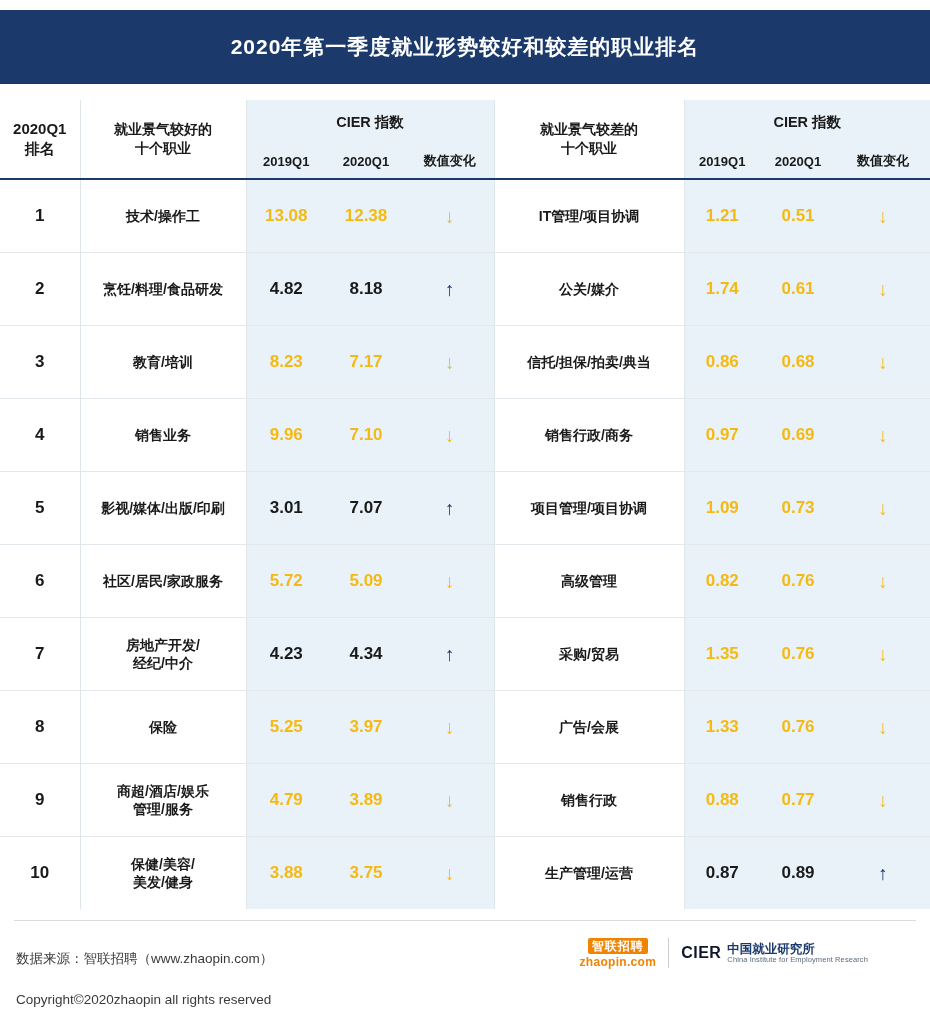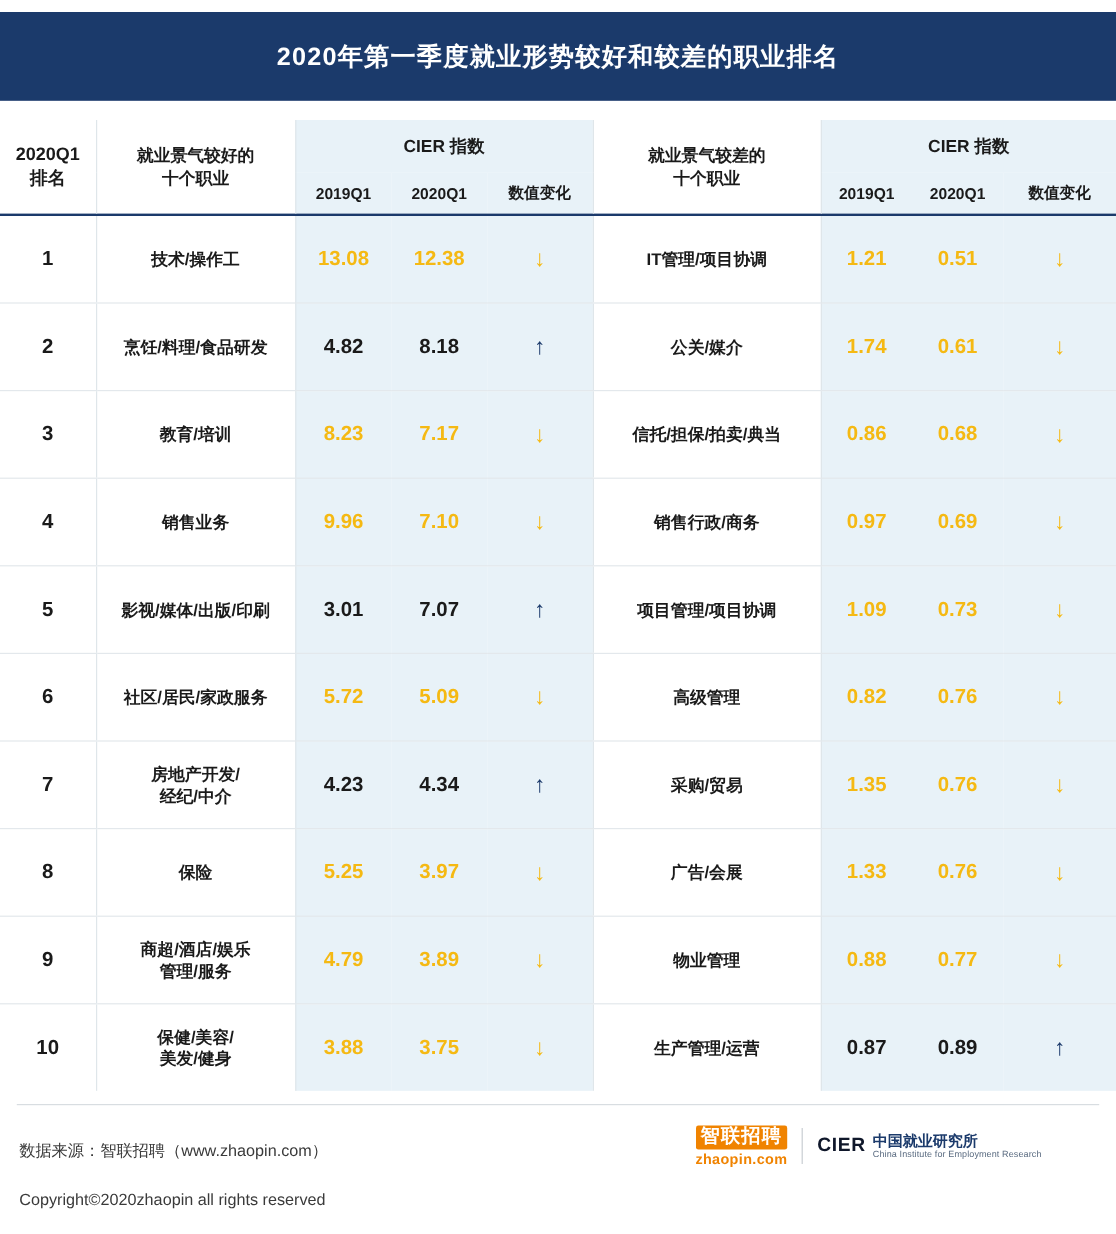--- a/index.html
+++ b/index.html
@@ -171,21 +171,21 @@
   }
   .logo-zhaopin {
     display: flex;
     flex-direction: column;
     align-items: center;
     line-height: 1;
   }
   .logo-zhaopin .cn {
     background: #f08300;
     color: #ffffff;
-    font-size: 16px;
+    font-size: 12px;
     font-weight: bold;
     padding: 2px 4px;
     border-radius: 2px;
     letter-spacing: 1px;
   }
   .logo-zhaopin .en {
     color: #f08300;
     font-size: 12px;
     font-weight: bold;
     margin-top: 2px;
@@ -368,21 +368,21 @@
         </tr>
         <tr class="data-row">
           <td class="rank-cell">9</td>
           <td class="job-cell vline-l vline-r">
             <div>商超/酒店/娱乐</div>
             <div>管理/服务</div>
           </td>
           <td class="val-cell band val-yellow">4.79</td>
           <td class="val-cell band val-yellow">3.89</td>
           <td class="arrow-cell band"><span class="arrow-down">↓</span></td>
-          <td class="job-cell vline-l vline-r">物业管理</td>
+          <td class="job-cell vline-l vline-r">销售行政</td>
           <td class="val-cell band val-yellow">0.88</td>
           <td class="val-cell band val-yellow">0.77</td>
           <td class="arrow-cell band"><span class="arrow-down">↓</span></td>
         </tr>
         <tr class="data-row last">
           <td class="rank-cell">10</td>
           <td class="job-cell vline-l vline-r">
             <div>保健/美容/</div>
             <div>美发/健身</div>
           </td>

